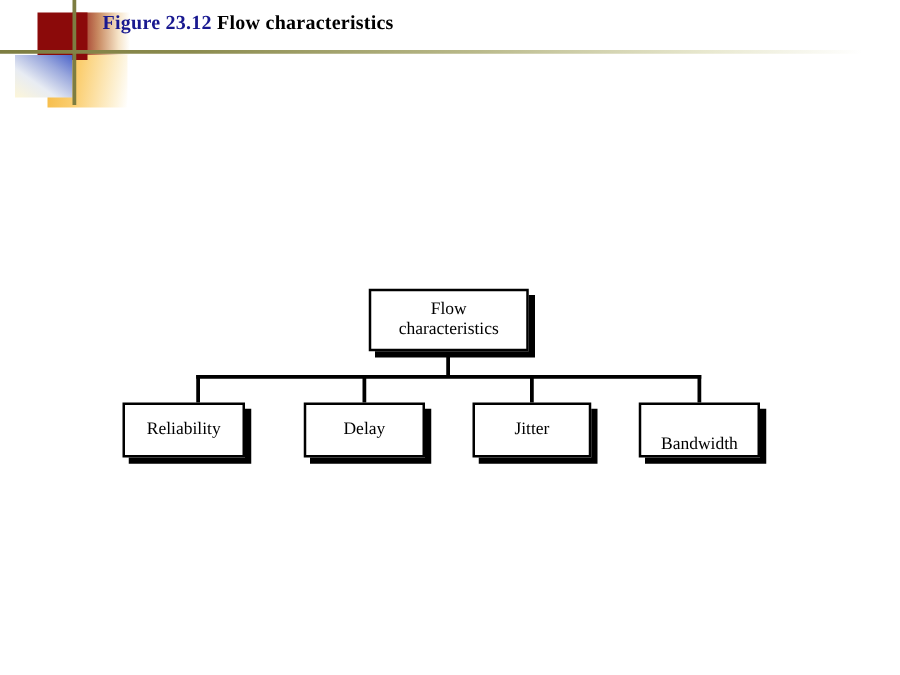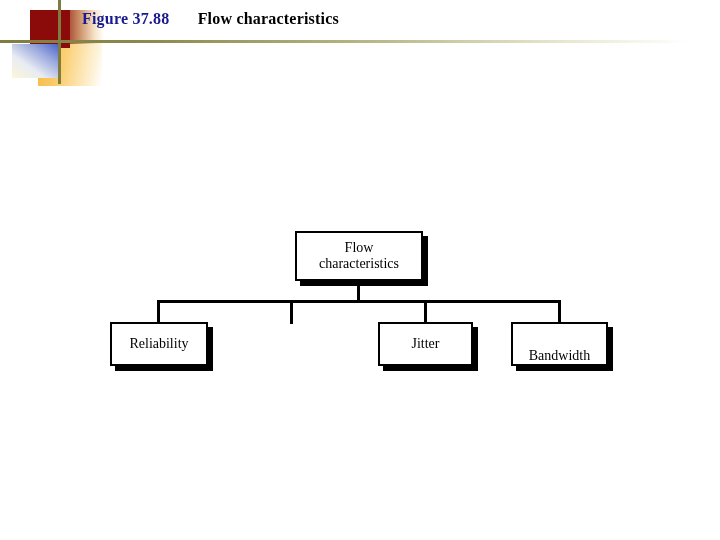--- a/index.html
+++ b/index.html
@@ -63,21 +63,21 @@
   
   #slide-title {
     position: absolute;
     left: 82px; top: 10px;
     white-space: nowrap;
     font-size: 16px;
     font-weight: bold;
     letter-spacing: 0.2px;
   }
   #slide-title .figure-number { color: #191990; }
-  #slide-title .figure-caption { color: #000000; margin-left: 24px; }
+  #slide-title .figure-caption { color: #000000; }
 
   
   #diagram {
     position: absolute;
     left: 0; top: 0;
     width: 720px; height: 516px; margin-top: 32px;
   }
   .node {
     position: absolute;
     box-sizing: border-box;
@@ -88,21 +88,21 @@
     align-items: center;
     justify-content: center;
     text-align: center;
     color: #000000;
     font-size: 14px;
     line-height: 1.15;
     z-index: 3;
   }
   .node-root  { left: 295px; top: 199px; width: 128px; height: 50px; }
   .node-leaf  { top: 290px; height: 44px; }
-  .node-reliability { left: 110px; width: 98px; }
+  .node-reliability { left: 98px; width: 98px; }
   .node-delay       { left: 243px; width: 97px; }
   .node-jitter      { left: 378px; width: 95px; font-family: Liberation Serif, serif; }
   .node-bandwidth   { left: 511px; width: 97px; align-items: flex-end; }
 
   .connector {
     position: absolute;
     background: #000000;
     z-index: 1;
   }
   .conn-stem       { left: 357px; top: 249px; width: 3px; height: 21px; }
@@ -119,21 +119,21 @@
 <div id="slide-decoration">
   <div class="deco-orange-square"></div>
   <div class="deco-red-fade"></div>
   <div class="deco-red-square"></div>
   <div class="deco-blue-square"></div>
   <div class="deco-vline"></div>
 </div>
 <div class="deco-hline"></div>
 
 <div id="slide-title">
-  <span class="figure-number">Figure 37.88</span>
+  <span class="figure-number">Figure 23.12</span>
   <span class="figure-caption">Flow characteristics</span>
 </div>
 
 <div id="diagram">
 
   <div class="connector conn-stem"></div>
   <div class="connector conn-bus"></div>
   <div class="connector conn-drop conn-drop-1"></div>
   <div class="connector conn-drop conn-drop-2"></div>
   <div class="connector conn-drop conn-drop-3"></div>
@@ -142,20 +142,23 @@
   <div class="node node-root">
     <span>
       <span>Flow</span><br>
       <span>characteristics</span>
     </span>
   </div>
 
   <div class="node node-leaf node-reliability">
     <span>Reliability</span>
   </div>
+  <div class="node node-leaf node-delay">
+    <span>Delay</span>
+  </div>
   <div class="node node-leaf node-jitter">
     <span>Jitter</span>
   </div>
   <div class="node node-leaf node-bandwidth">
     <span>Bandwidth</span>
   </div>
 
 </div>
 
 </body></html>

